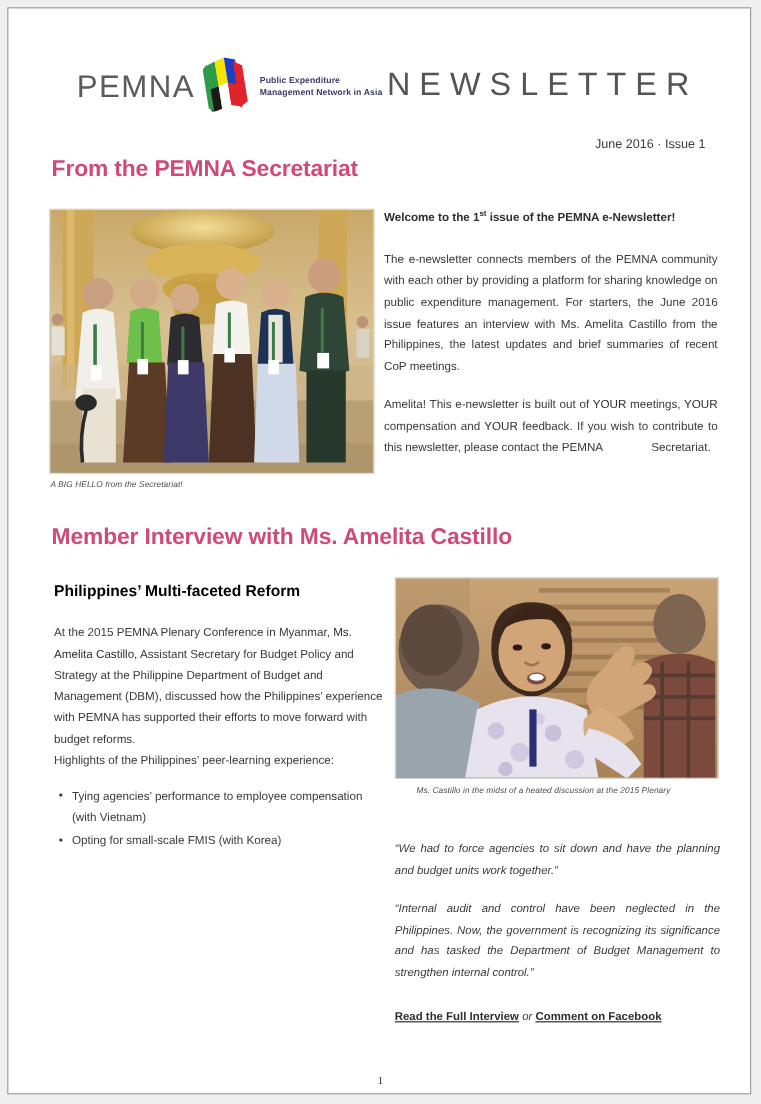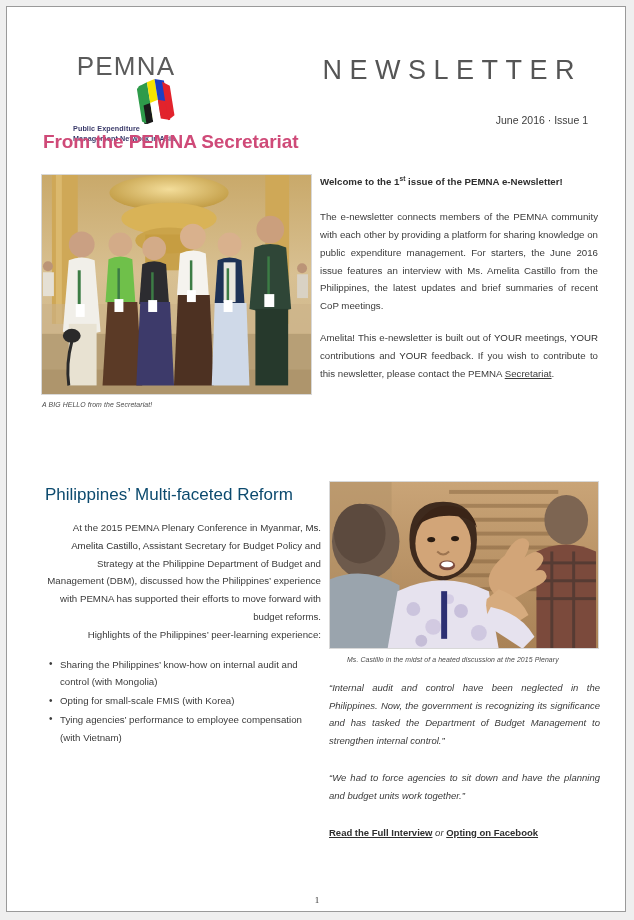--- a/index.html
+++ b/index.html
@@ -37,22 +37,21 @@
   
   .header {
     position: relative;
     height: 92px;
   }
   .logo-block {
     position: absolute;
     left: 28px;
     top: 18px;
     display: flex;
-    align-items: flex-end;
-    flex-direction: column;
+    align-items: center;
   }
   .logo-word {
     font-family: "Liberation Sans", sans-serif;
     font-size: 26px;
     letter-spacing: 1.2px;
     color: #5b5b5b;
     font-weight: 400;
   }
   .logo-mark {
     position: relative;
@@ -88,46 +87,46 @@
   }
 
   
   .sec-head {
     font-size: 19px;
     font-weight: bold;
     color: #cf4a78;
     letter-spacing: -0.1px;
   }
   .sub-head {
-    font-size: 17px;
-    font-weight: normal;
-    color: #0c4a6e;
+    font-size: 13px;
+    font-weight: bold;
+    color: #000000;
   }
 
   
   .body-txt {
     font-size: 9.7px;
     line-height: 17.8px;
     color: #3b3b3b;
     text-align: justify;
   }
-  .body-txt.left { text-align: right; }
+  .body-txt.left { text-align: left; }
   .body-txt p { margin: 0 0 14px 0; }
   .body-txt p:last-child { margin-bottom: 0; }
   .lead {
     font-size: 9.7px;
     font-weight: bold;
     color: #2f2f2f;
     line-height: 16px;
   }
   .lead sup { font-size: 6.6px; vertical-align: super; }
   b, strong { font-weight: normal; color: #2f2f2f; }
   .ul-link {
-    text-decoration: underline;
-    color: #3b3b3b;
+    color: #3b3b3b;
+    margin-left: 38px;
   }
   .caption {
     font-size: 6.9px;
     font-style: italic;
     color: #4a4a4a;
     letter-spacing: 0.1px;
   }
   .quote {
     font-size: 9.5px;
     font-style: italic;
@@ -317,35 +316,35 @@
     </div>
 
     <div class="caption" id="cap1">A BIG HELLO from the Secretariat!</div>
 
     <div id="col1-right">
       <div class="lead">
         <span>Welcome to the 1</span><sup>st</sup><span> issue of the PEMNA e-Newsletter!</span>
       </div>
       <div class="body-txt" style="margin-top:18px;">
         <p>The e-newsletter connects members of the PEMNA community with each other by providing a platform for sharing knowledge on public expenditure management. For starters, the June 2016 issue features an interview with Ms. Amelita Castillo from the Philippines, the latest updates and brief summaries of recent CoP meetings.</p>
-        <p><span>Amelita! This e-newsletter is built out of </span><b>YOUR</b><span> meetings, </span><b>YOUR</b><span> contributions and </span><b>YOUR</b><span> feedback. If you wish to contribute to this newsletter, please contact the PEMNA </span><span class="ul-link">Secretariat</span><span>.</span></p>
+        <p><span>Amelita! This e-newsletter is built out of </span><b>YOUR</b><span> meetings, </span><b>YOUR</b><span> compensation and </span><b>YOUR</b><span> feedback. If you wish to contribute to this newsletter, please contact the PEMNA </span><span class="ul-link">Secretariat</span><span>.</span></p>
       </div>
     </div>
 
+    <div class="sec-head" id="sec2-head">Member Interview with Ms. Amelita Castillo</div>
     <div class="sub-head" id="sub-head1">Philippines’ Multi-faceted Reform</div>
 
     <div id="col2-left">
       <div class="body-txt left">
         <span>At the 2015 PEMNA Plenary Conference in Myanmar, </span><b>Ms. Amelita Castillo,</b><span> Assistant Secretary for Budget Policy and Strategy at the Philippine Department of Budget and Management (DBM), discussed how the Philippines’ experience with PEMNA has supported their efforts to move forward with budget reforms.</span>
       </div>
       <div class="body-txt left" style="">Highlights of the Philippines’ peer-learning experience:</div>
       <ul class="bullets">
-        <li>Sharing the Philippines’ know-how on internal audit and control (with Mongolia)</li>
+        <li>Tying agencies’ performance to employee compensation (with Vietnam)</li>
         <li>Opting for small-scale FMIS (with Korea)</li>
-        <li>Tying agencies’ performance to employee compensation (with Vietnam)</li>
       </ul>
     </div>
 
     <div class="photo" id="photo2">
       <svg class="fill" viewBox="0 0 270 168" preserveAspectRatio="none">
         <defs>
           <linearGradient id="blinds" x1="0" y1="0" x2="0" y2="1">
             <stop offset="0" stop-color="#c9a477"></stop>
             <stop offset="1" stop-color="#a98256"></stop>
           </linearGradient>
@@ -400,23 +399,23 @@
         <path d="M176 74 q12 -22 22 -16 q6 4 -2 18 q12 -10 18 -2 q4 6 -8 16 q10 -4 12 4 q2 6 -12 12 l-18 10 q-18 6 -26 -8 q-8 -16 14 -34 Z" fill="#d2a578"></path>
 
         <path d="M170 108 q22 8 30 26 l-28 18 q-18 -16 -14 -34 Z" fill="#d6ab7e"></path>
         <path d="M162 126 q30 6 44 30 l-12 12 l-40 -26 Z" fill="#e6e2ee"></path>
       </svg>
     </div>
 
     <div class="caption" id="cap2">Ms. Castillo in the midst of a heated discussion at the 2015 Plenary</div>
 
     <div id="col2-right">
+      <div class="quote" style="margin-top:20px;">“We had to force agencies to sit down and have the planning and budget units work together.”</div>
       <div class="quote">“Internal audit and control have been neglected in the Philippines. Now, the government is recognizing its significance and has tasked the Department of Budget Management to strengthen internal control.”</div>
-      <div class="quote" style="margin-top:20px;">“We had to force agencies to sit down and have the planning and budget units work together.”</div>
       <div class="links-line" style="margin-top:22px;">
-        <a href="#">Read the Full Interview</a><span> or </span><a href="#">Opting on Facebook</a>
+        <a href="#">Read the Full Interview</a><span> or </span><a href="#">Comment on Facebook</a>
       </div>
     </div>
 
     <div id="page-num">1</div>
 
   </div>
 </div>
 
 </body></html>

